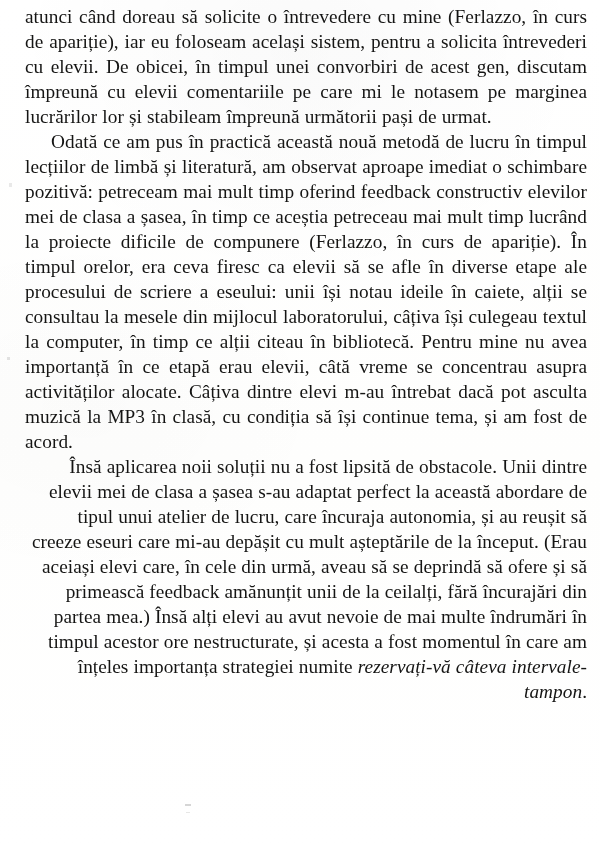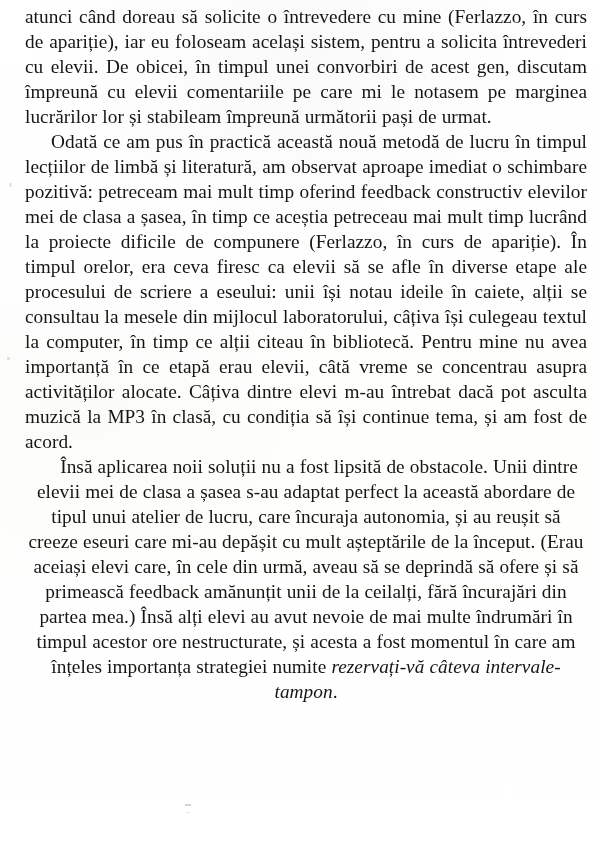--- a/index.html
+++ b/index.html
@@ -49,21 +49,21 @@
     text-align: justify;
     text-justify: inter-word;
     letter-spacing: 0.05px;
     word-spacing: 0.2px;
     -webkit-font-smoothing: antialiased;
   }
   p.para.indent {
     text-indent: 26px;
   }
   p.para:last-child {
-    text-align: center;
+    text-align: right;
   }
   .ital {
     font-style: italic;
   }
 </style>
 </head>
 <body>
 
 <div class="page">
 

